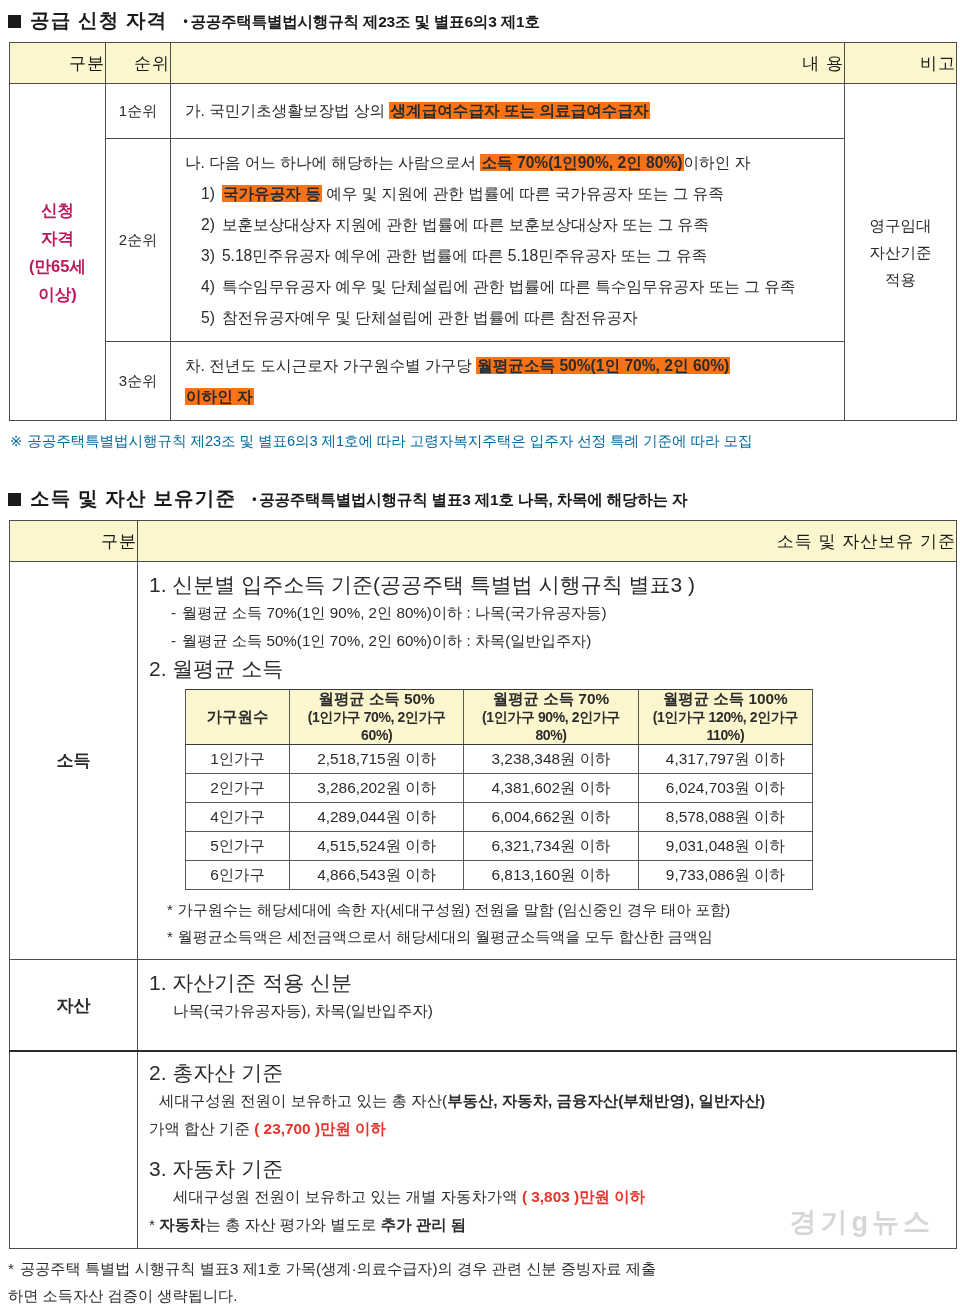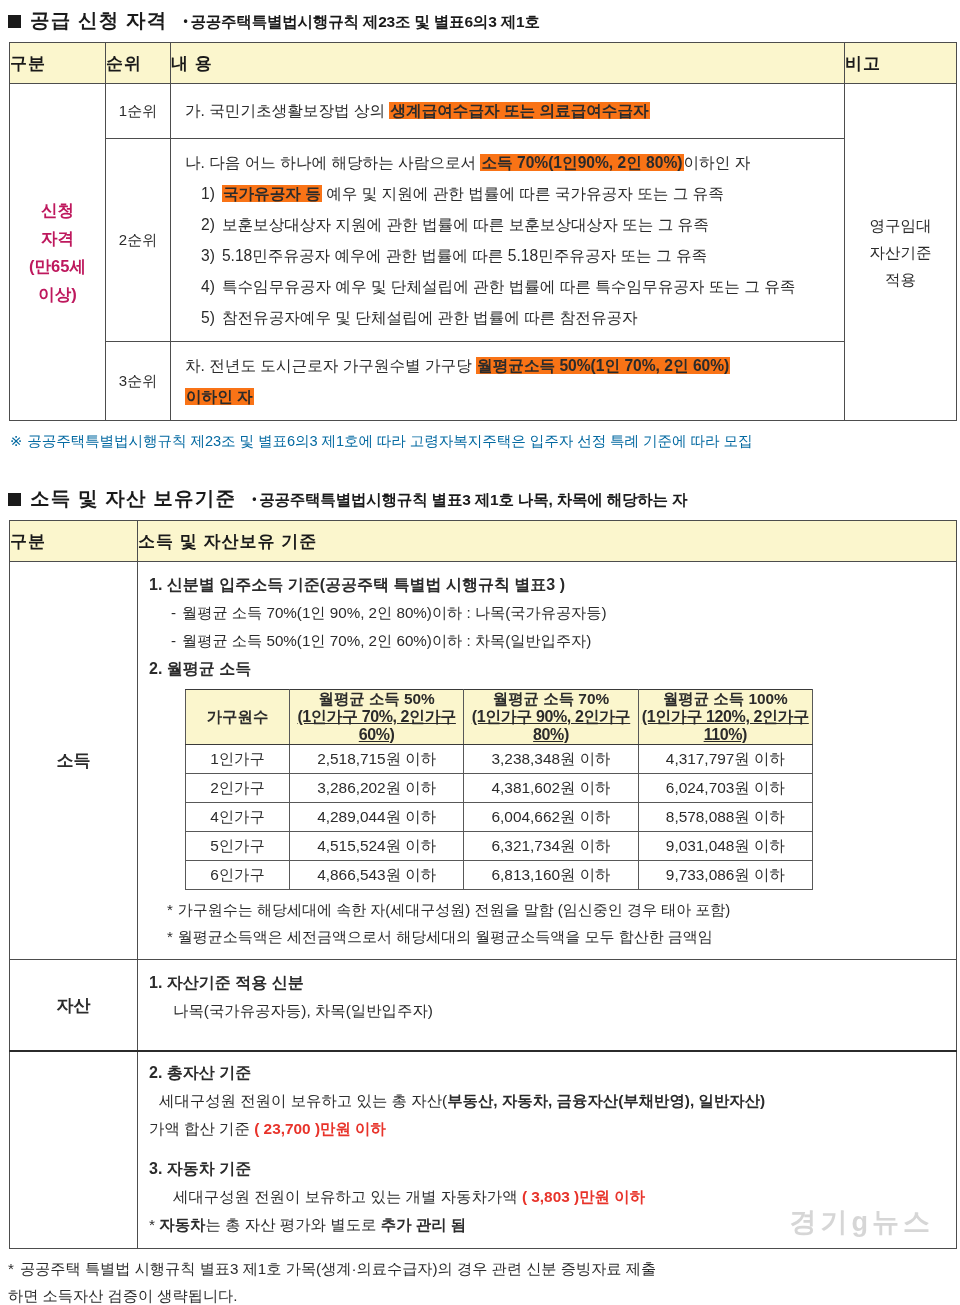--- a/index.html
+++ b/index.html
@@ -66,22 +66,22 @@
     width: 948px;
     table-layout: fixed;
   }
   table.doc td, table.doc th {
     border: 1px solid #4d4d4d;
     vertical-align: middle;
     padding: 0;
   }
   .thead td {
     background: #fbf6cd;
-    text-align: left;
-    font-weight: bold;
+    text-align: right;
+    font-weight: normal;
     font-size: 17px;
     letter-spacing: 1px;
     height: 40px;
     border-top: 2.5px solid #2b2b2b;
     border-bottom: 2.5px solid #2b2b2b;
     color: #1a1a1a;
   }
   .hl {
     background: #f97316;
     padding: 0 1px;
@@ -146,21 +146,21 @@
     font-size: 17px;
     color: #2b2b2b;
     width: 128px;
   }
   .t2 .body {
     padding: 9px 0 9px 11px;
     font-size: 15.4px;
     color: #2b2b2b;
     line-height: 28px;
   }
-  .num-head { font-weight: bold; font-size: 16px; }
+  .num-head { font-weight: normal; font-size: 21px; }
   .sub-line {
     padding-left: 22px;
     font-size: 15.2px;
   }
   .sub-line .dash { margin-right: 6px; }
 
   
   table.inc {
     border-collapse: collapse;
     margin: 6px 0 6px 36px;
@@ -178,24 +178,23 @@
   table.inc .ih {
     background: #fbf6cd;
     font-weight: bold;
     height: 46px;
     line-height: 18px;
     border-top: 1.6px solid #3a3a3a;
     border-bottom: 1.6px solid #3a3a3a;
   }
   table.inc .ih .sm {
     display: block;
-    font-size: 16px;
+    font-size: 14px;
     font-weight: bold;
     letter-spacing: -0.4px;
-    text-decoration: underline;
   }
   table.inc .hhcol { width: 104px; }
 
   .star-note {
     font-size: 15px;
     line-height: 27px;
     padding-left: 18px;
     color: #2b2b2b;
   }
   .star-note .st { margin-right: 5px; }

